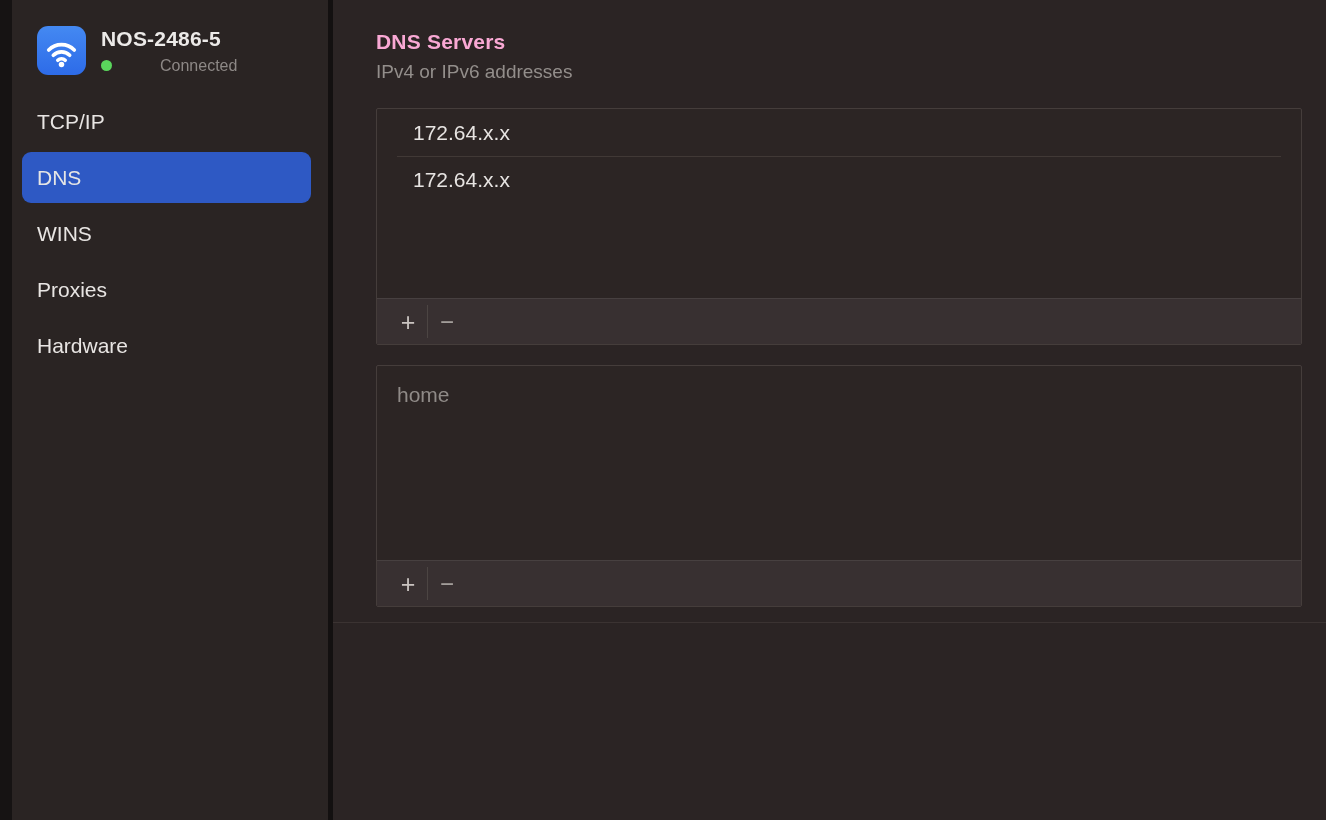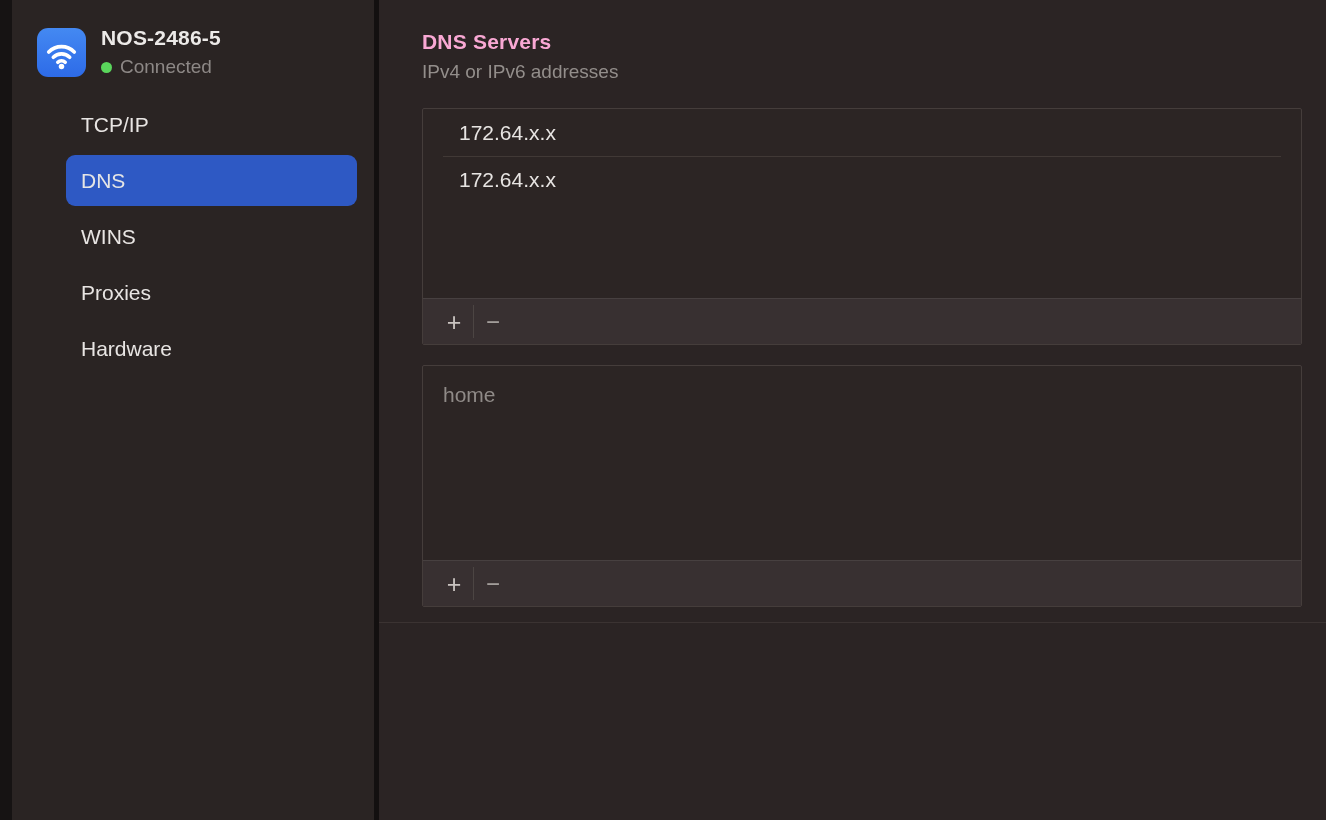--- a/index.html
+++ b/index.html
@@ -10,32 +10,32 @@
     color: #e9e6e4;
     -webkit-font-smoothing: antialiased;
   }
   .window { display: flex; width: 1326px; height: 820px; }
 
   
   .left-strip { width: 12px; background: #161313; flex: none; }
 
   
   .sidebar {
-    width: 362px; flex: none;
+    width: 316px; flex: none;
     background: #2a2423;
     padding-top: 26px;
   }
   .side-header { display: flex; align-items: center; gap: 15px; padding-left: 25px; }
   .wifi-badge { width: 49px; height: 49px; flex: none; }
   .net-name { font-size: 21px; font-weight: 600; color: #eceae8; letter-spacing: 0.2px; }
   .net-status { display: flex; align-items: center; gap: 8px; margin-top: 6px; }
   .status-dot { width: 11px; height: 11px; border-radius: 50%; background: #5ad65c; }
-  .status-text { font-size: 19px; color: #8d8886; }
+  .status-text { font-size: 16px; color: #8d8886; margin-left: 40px; }
 
-  .side-nav { list-style: none; margin-top: 21px; padding: 0 17px 0 10px; margin-left: 44px; }
+  .side-nav { list-style: none; margin-top: 21px; padding: 0 17px 0 10px; }
   .side-nav li {
     height: 51px; line-height: 51px;
     padding-left: 15px; margin-bottom: 5px;
     font-size: 21px; color: #e8e5e3;
     border-radius: 9px;
     cursor: default;
   }
   .side-nav li.selected { background: #2e59c4; color: #e5e5e5; }
 
   

